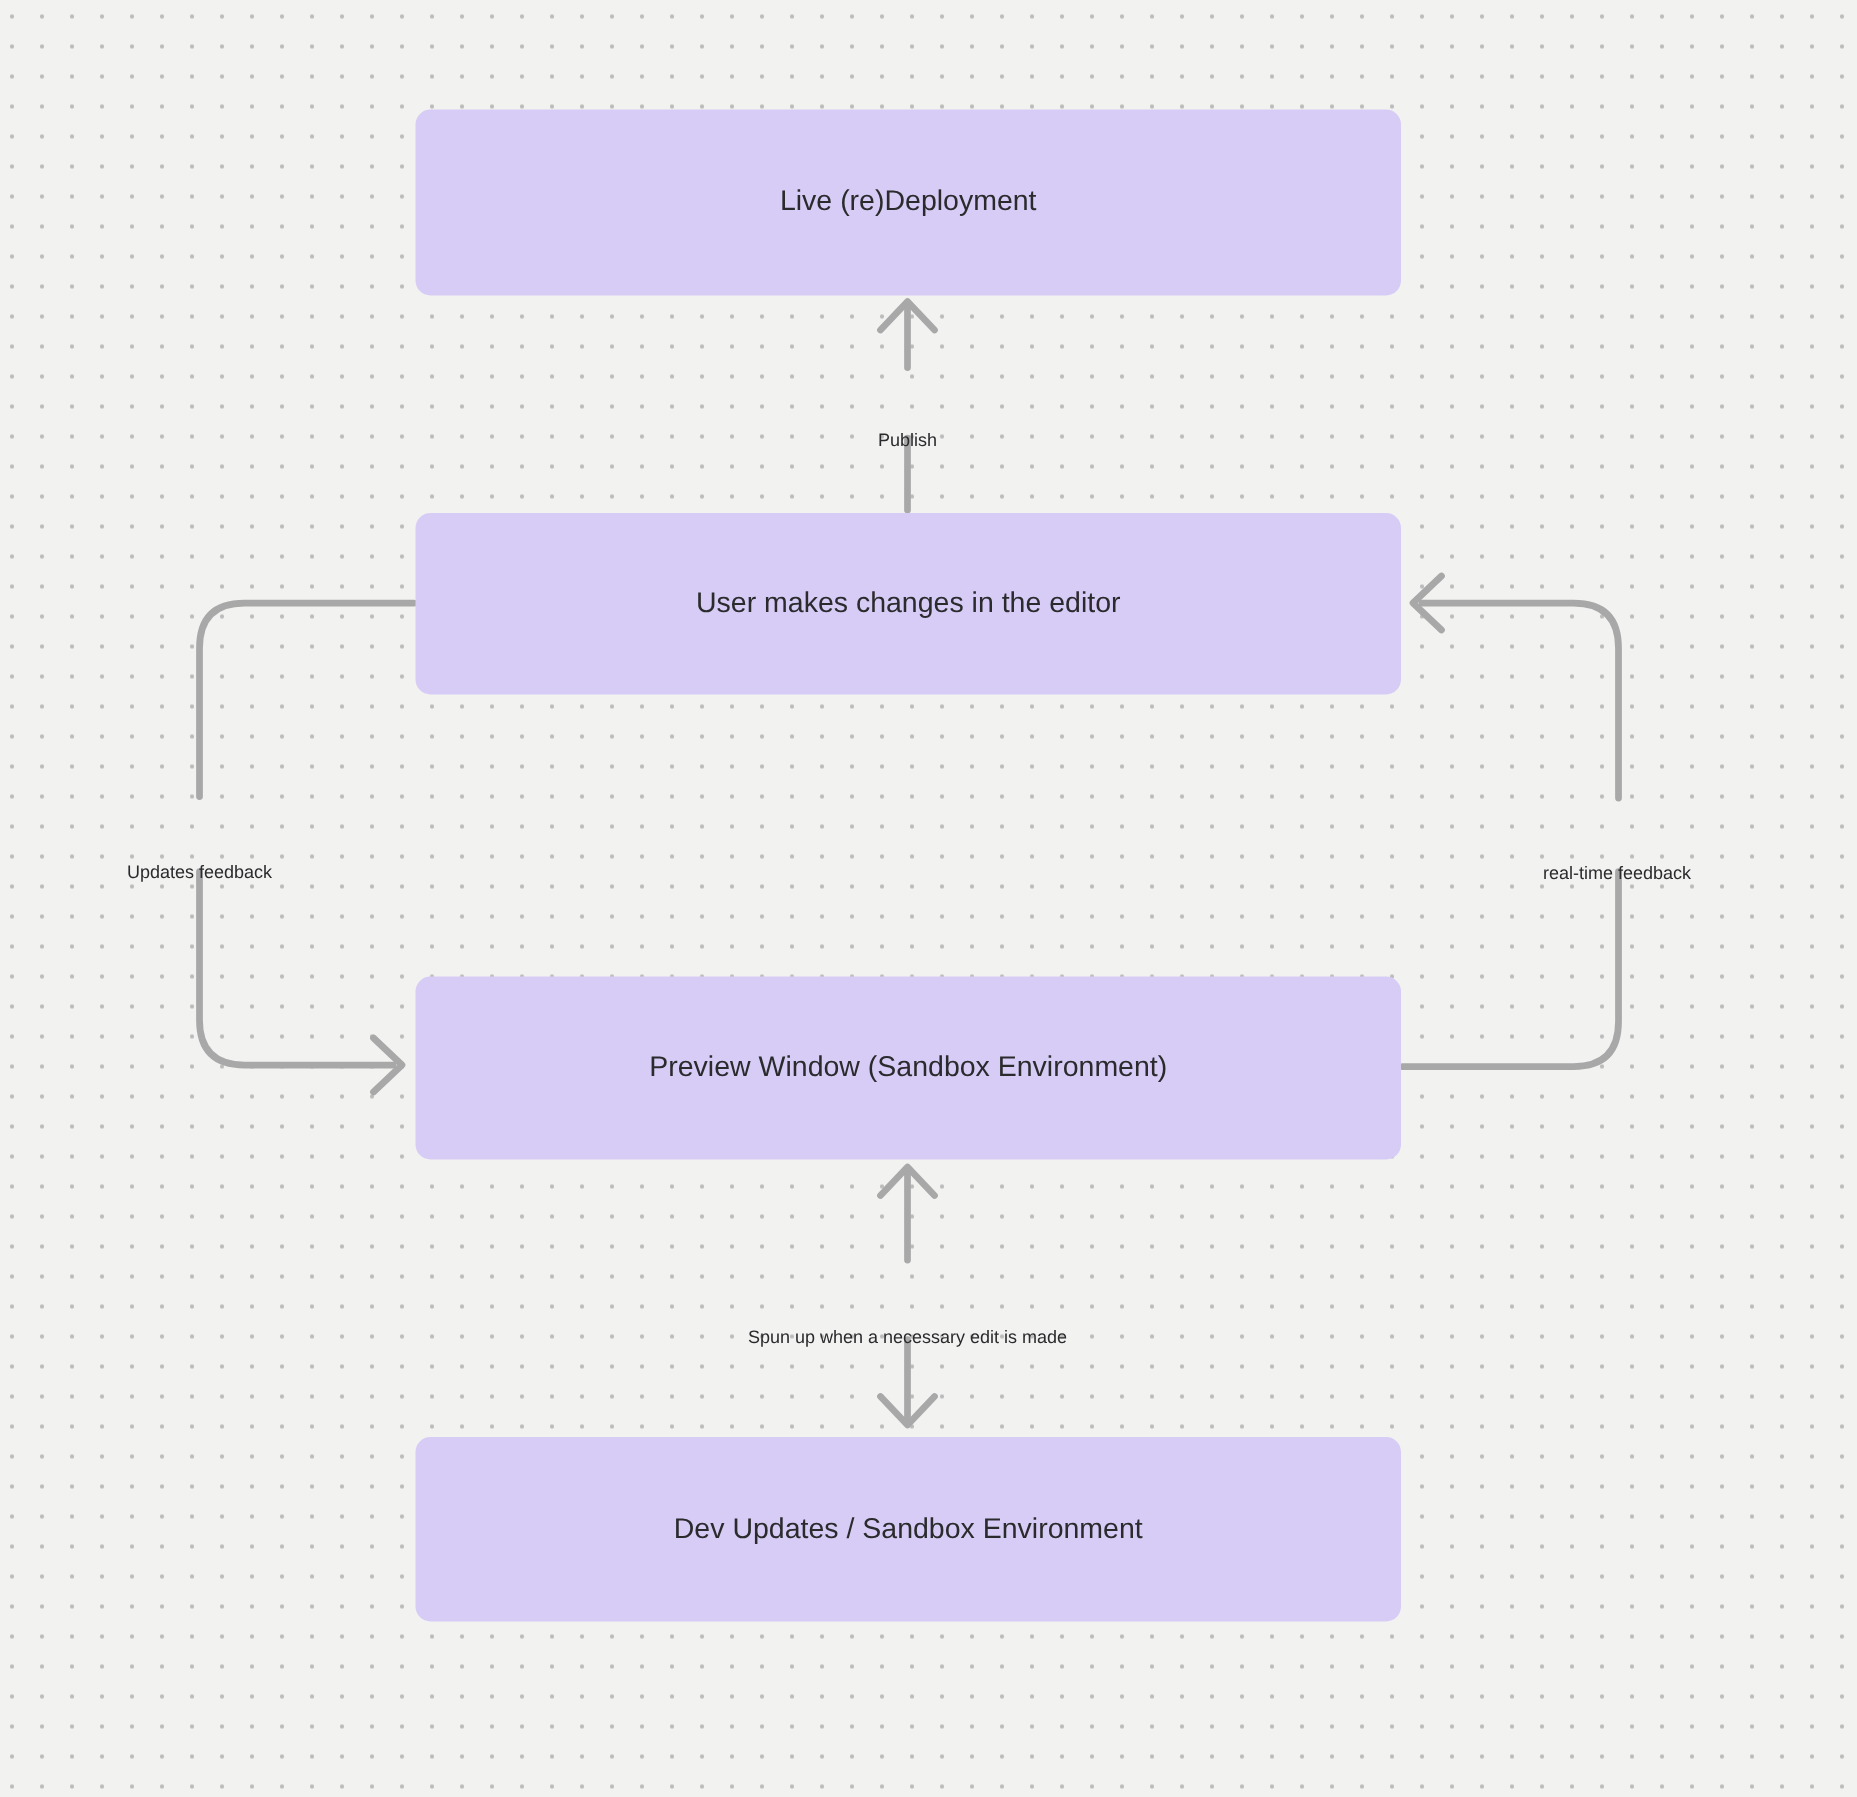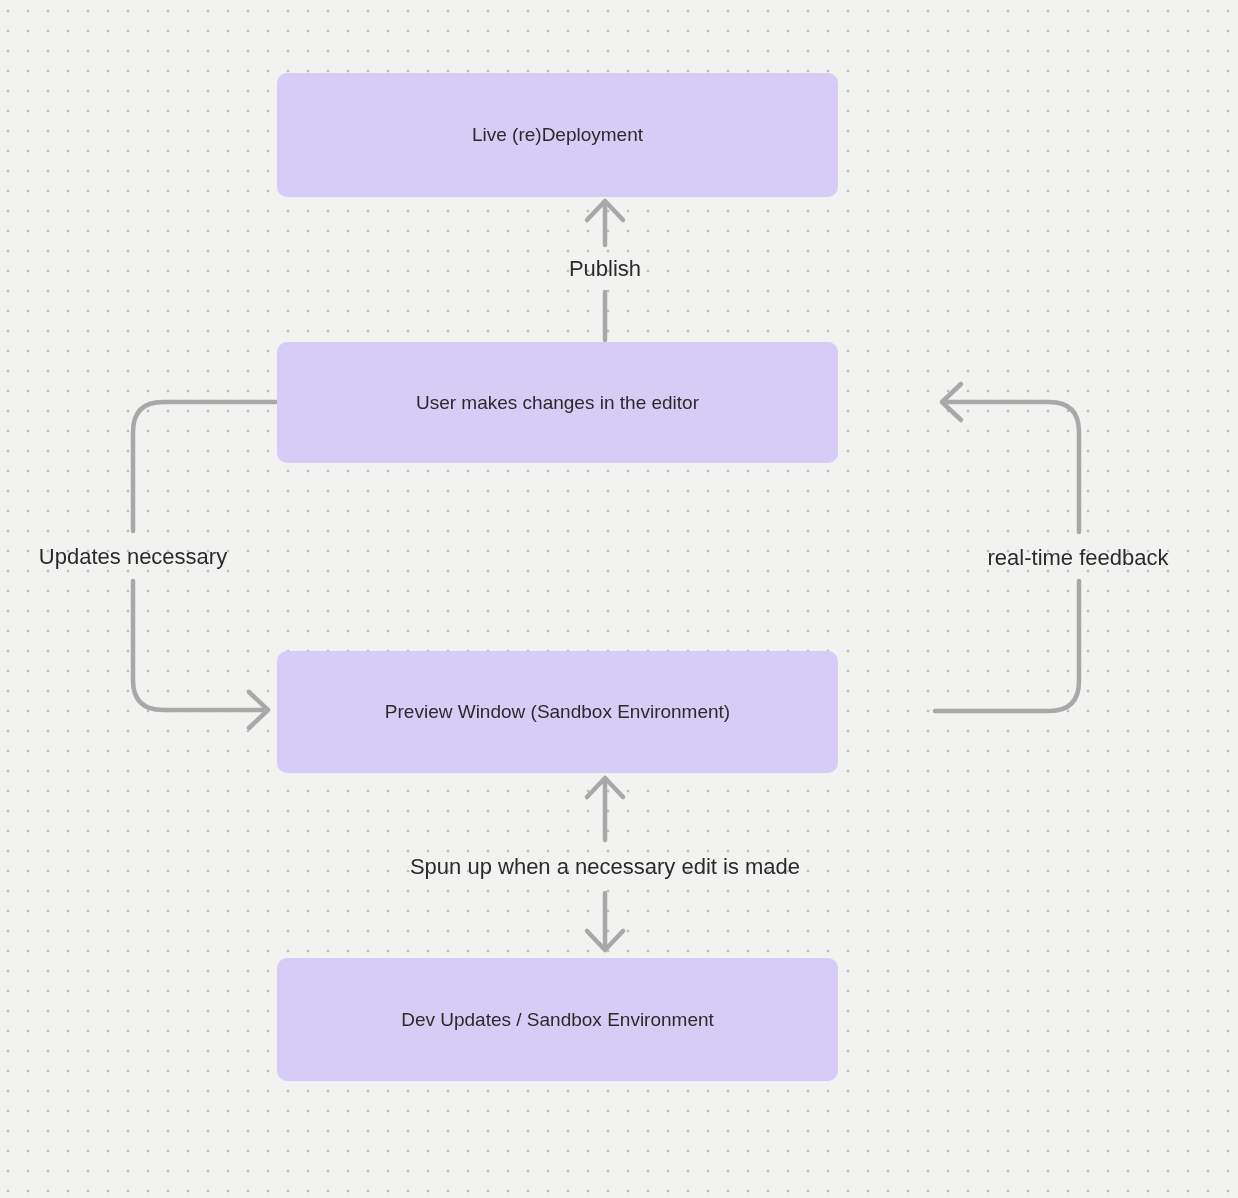--- a/index.html
+++ b/index.html
@@ -31,41 +31,42 @@
   .edges-svg path {
     fill: none;
     stroke: #a8a8a8;
     stroke-width: 4.5;
     stroke-linecap: round;
     stroke-linejoin: round;
   }
   .node {
     position: absolute;
     left: 277px;
-    width: 561px;
+    width: 657px;
     background: #d7ccf6;
     border-radius: 10px;
     display: flex;
     align-items: center;
     justify-content: center;
     color: #2b2b2e;
     font-size: 19px;
     text-align: center;
   }
   .node-live     { top: 73px;  height: 124px; }
   .node-user     { top: 342px; height: 121px; }
   .node-preview  { top: 651px; height: 122px; }
   .node-dev      { top: 958px; height: 123px; }
   .edge-label {
     position: absolute;
     transform: translate(-50%, -50%);
     color: #2b2b2e;
-    font-size: 22px;
+    font-size: 12px;
     white-space: nowrap;
     text-align: center;
+    margin-top: 24px;
   }
   .label-publish   { left: 605px;  top: 269px; }
   .label-updates   { left: 133px;  top: 557px; }
   .label-feedback  { left: 1078px; top: 558px; text-align: center; }
   .label-spunup    { left: 605px;  top: 867px; }
 </style>
 </head>
 <body>
 
 <div class="canvas">
@@ -108,17 +109,17 @@
 
   <div class="node node-user">
     <span>User makes changes in the editor</span>
   </div>
 
   <div class="node node-dev">
     <span>Dev Updates / Sandbox Environment</span>
   </div>
 
   <div class="edge-label label-publish">Publish</div>
-  <div class="edge-label label-updates">Updates necessary</div>
+  <div class="edge-label label-updates">Updates feedback</div>
   <div class="edge-label label-feedback">real-time feedback</div>
   <div class="edge-label label-spunup">Spun up when a necessary edit is made</div>
 
 </div>
 
 </body></html>

